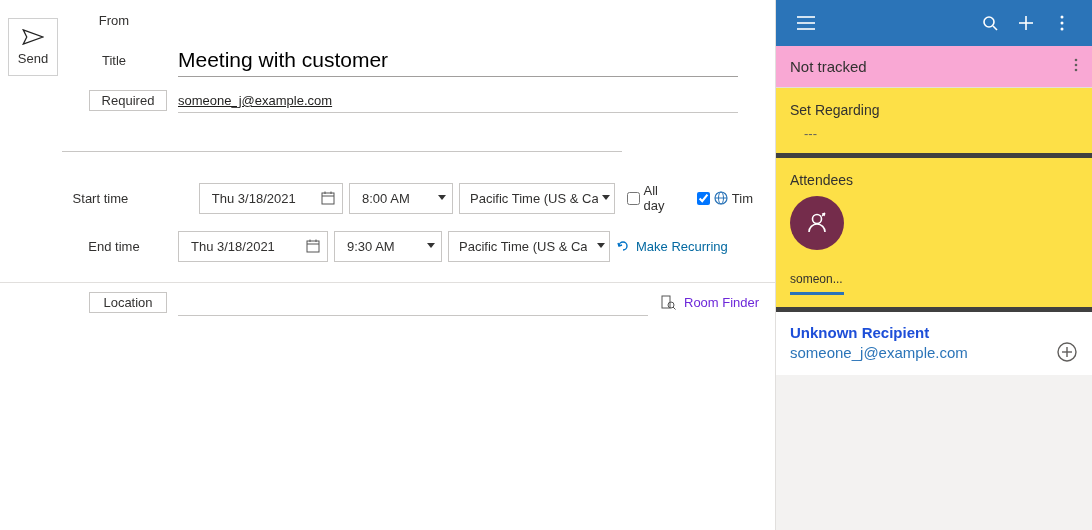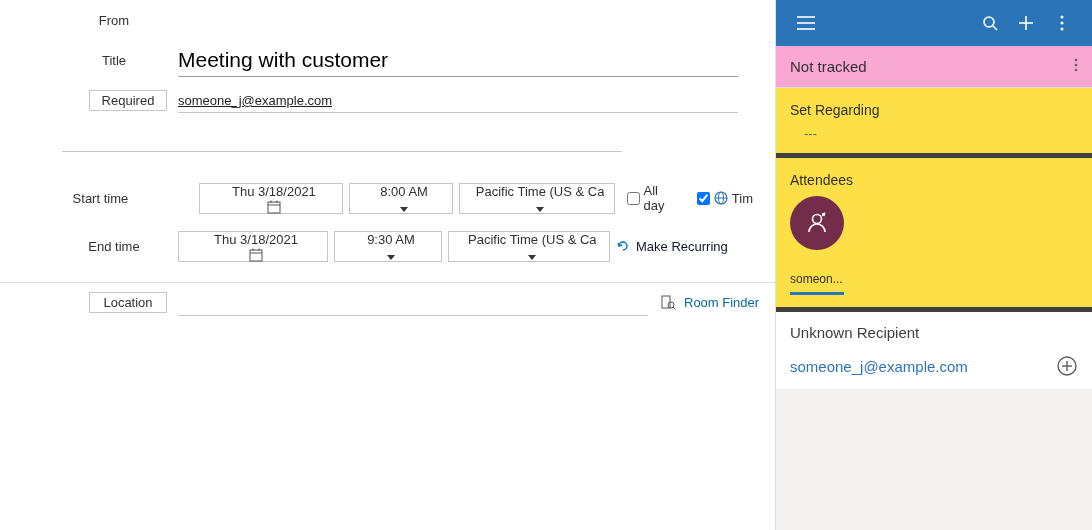--- a/index.html
+++ b/index.html
@@ -103,45 +103,44 @@
   .time-row { margin-top: 18px; gap: 48px; }
   .time-row2 { margin-top: 8px; }
   .date-box, .time-box, .tz-box {
     border: 1px solid #c8c6c4;
     height: 31px;
     display: inline-flex;
     align-items: center;
     font-size: 13px;
     background: #fff;
     margin-right: 6px;
-    flex-direction: column;
   }
   .date-box { width: 150px; justify-content: space-between; padding: 0 6px 0 12px; }
   .time-box { width: 108px; justify-content: space-between; padding: 0 6px 0 12px; }
   .tz-box { width: 162px; justify-content: space-between; padding: 0 4px 0 10px; overflow: hidden; }
   .tz-box span:first-child { white-space: nowrap; overflow: hidden; width: 128px; }
   .dd-icon svg { display: block; }
   .chk { margin-left: 6px; margin-right: 4px; cursor: pointer; }
   label.inline { font-size: 13px; margin-right: 10px; vertical-align: middle; }
   .teams-ico { display: inline-flex; align-items: center; margin-right: 4px; }
-  .link-blue { color: #0f172a; font-size: 13px; display: inline-flex; align-items: center; cursor: pointer; }
+  .link-blue { color: #0369a1; font-size: 13px; display: inline-flex; align-items: center; cursor: pointer; }
   .link-blue svg { margin-right: 6px; }
   .loc-row { margin-top: 16px; }
   .loc-input {
     width: 470px;
     border: none;
     border-bottom: 1px solid #c8c6c4;
     height: 28px;
     font-size: 13px;
     outline: none;
   }
   .room-finder {
     margin-left: 12px;
     font-size: 13px;
-    color: #0369a1;
+    color: #6d28d9;
     display: inline-flex;
     align-items: center;
     cursor: pointer;
   }
   .room-finder svg { margin-right: 8px; }
   .body-border {
     position: absolute;
     left: 0;
     top: 282px;
     width: 775px;
@@ -176,30 +175,36 @@
   .rp-section .val { font-size: 13px; color: #605e5c; padding-left: 14px; }
   .att-avatar {
     width: 54px; height: 54px; border-radius: 50%;
     background: #742c4b;
     display: flex; align-items: center; justify-content: center;
     margin-top: 8px;
   }
   .att-name { font-size: 12px; margin-top: 22px; width: 54px; overflow: hidden; white-space: nowrap; text-overflow: ellipsis; }
   .att-underline { width: 54px; height: 3px; background: #2b74b8; margin-top: 6px; }
   .unknown-sec { background: #fff; padding: 12px 14px; }
-  .unknown-sec h4 { font-size: 15px; font-weight: 400; color: #404040; margin-bottom: 14px; }
+  .unknown-sec h4 { font-size: 15px; font-weight: 700; color: #1d4ed8; }
   .unknown-row { display: flex; align-items: center; justify-content: space-between; }
   .unknown-row .email { color: #2b74b8; font-size: 15px; cursor: pointer; }
   .plus-circ { width: 22px; height: 22px; cursor: pointer; }
   .rp-fill { flex: 1; background: #f3f2f1; }
 </style>
 </head>
 <body>
 
 <div class="left-pane">
+  <div class="send-box">
+    <svg width="22" height="16" viewBox="0 0 24 18">
+        <path d="M1 1 L23 9 L1 17 L5 9 Z" fill="none" stroke="#222" stroke-width="1.4"></path>
+      </svg>
+    <span>Send</span>
+  </div>
 
   <div class="form-area">
 
     <div class="row" style="height:32px;">
       <div class="label-col">From</div>
       <div class="value-col"></div>
     </div>
 
     <div class="row">
       <div class="label-col">Title</div>

